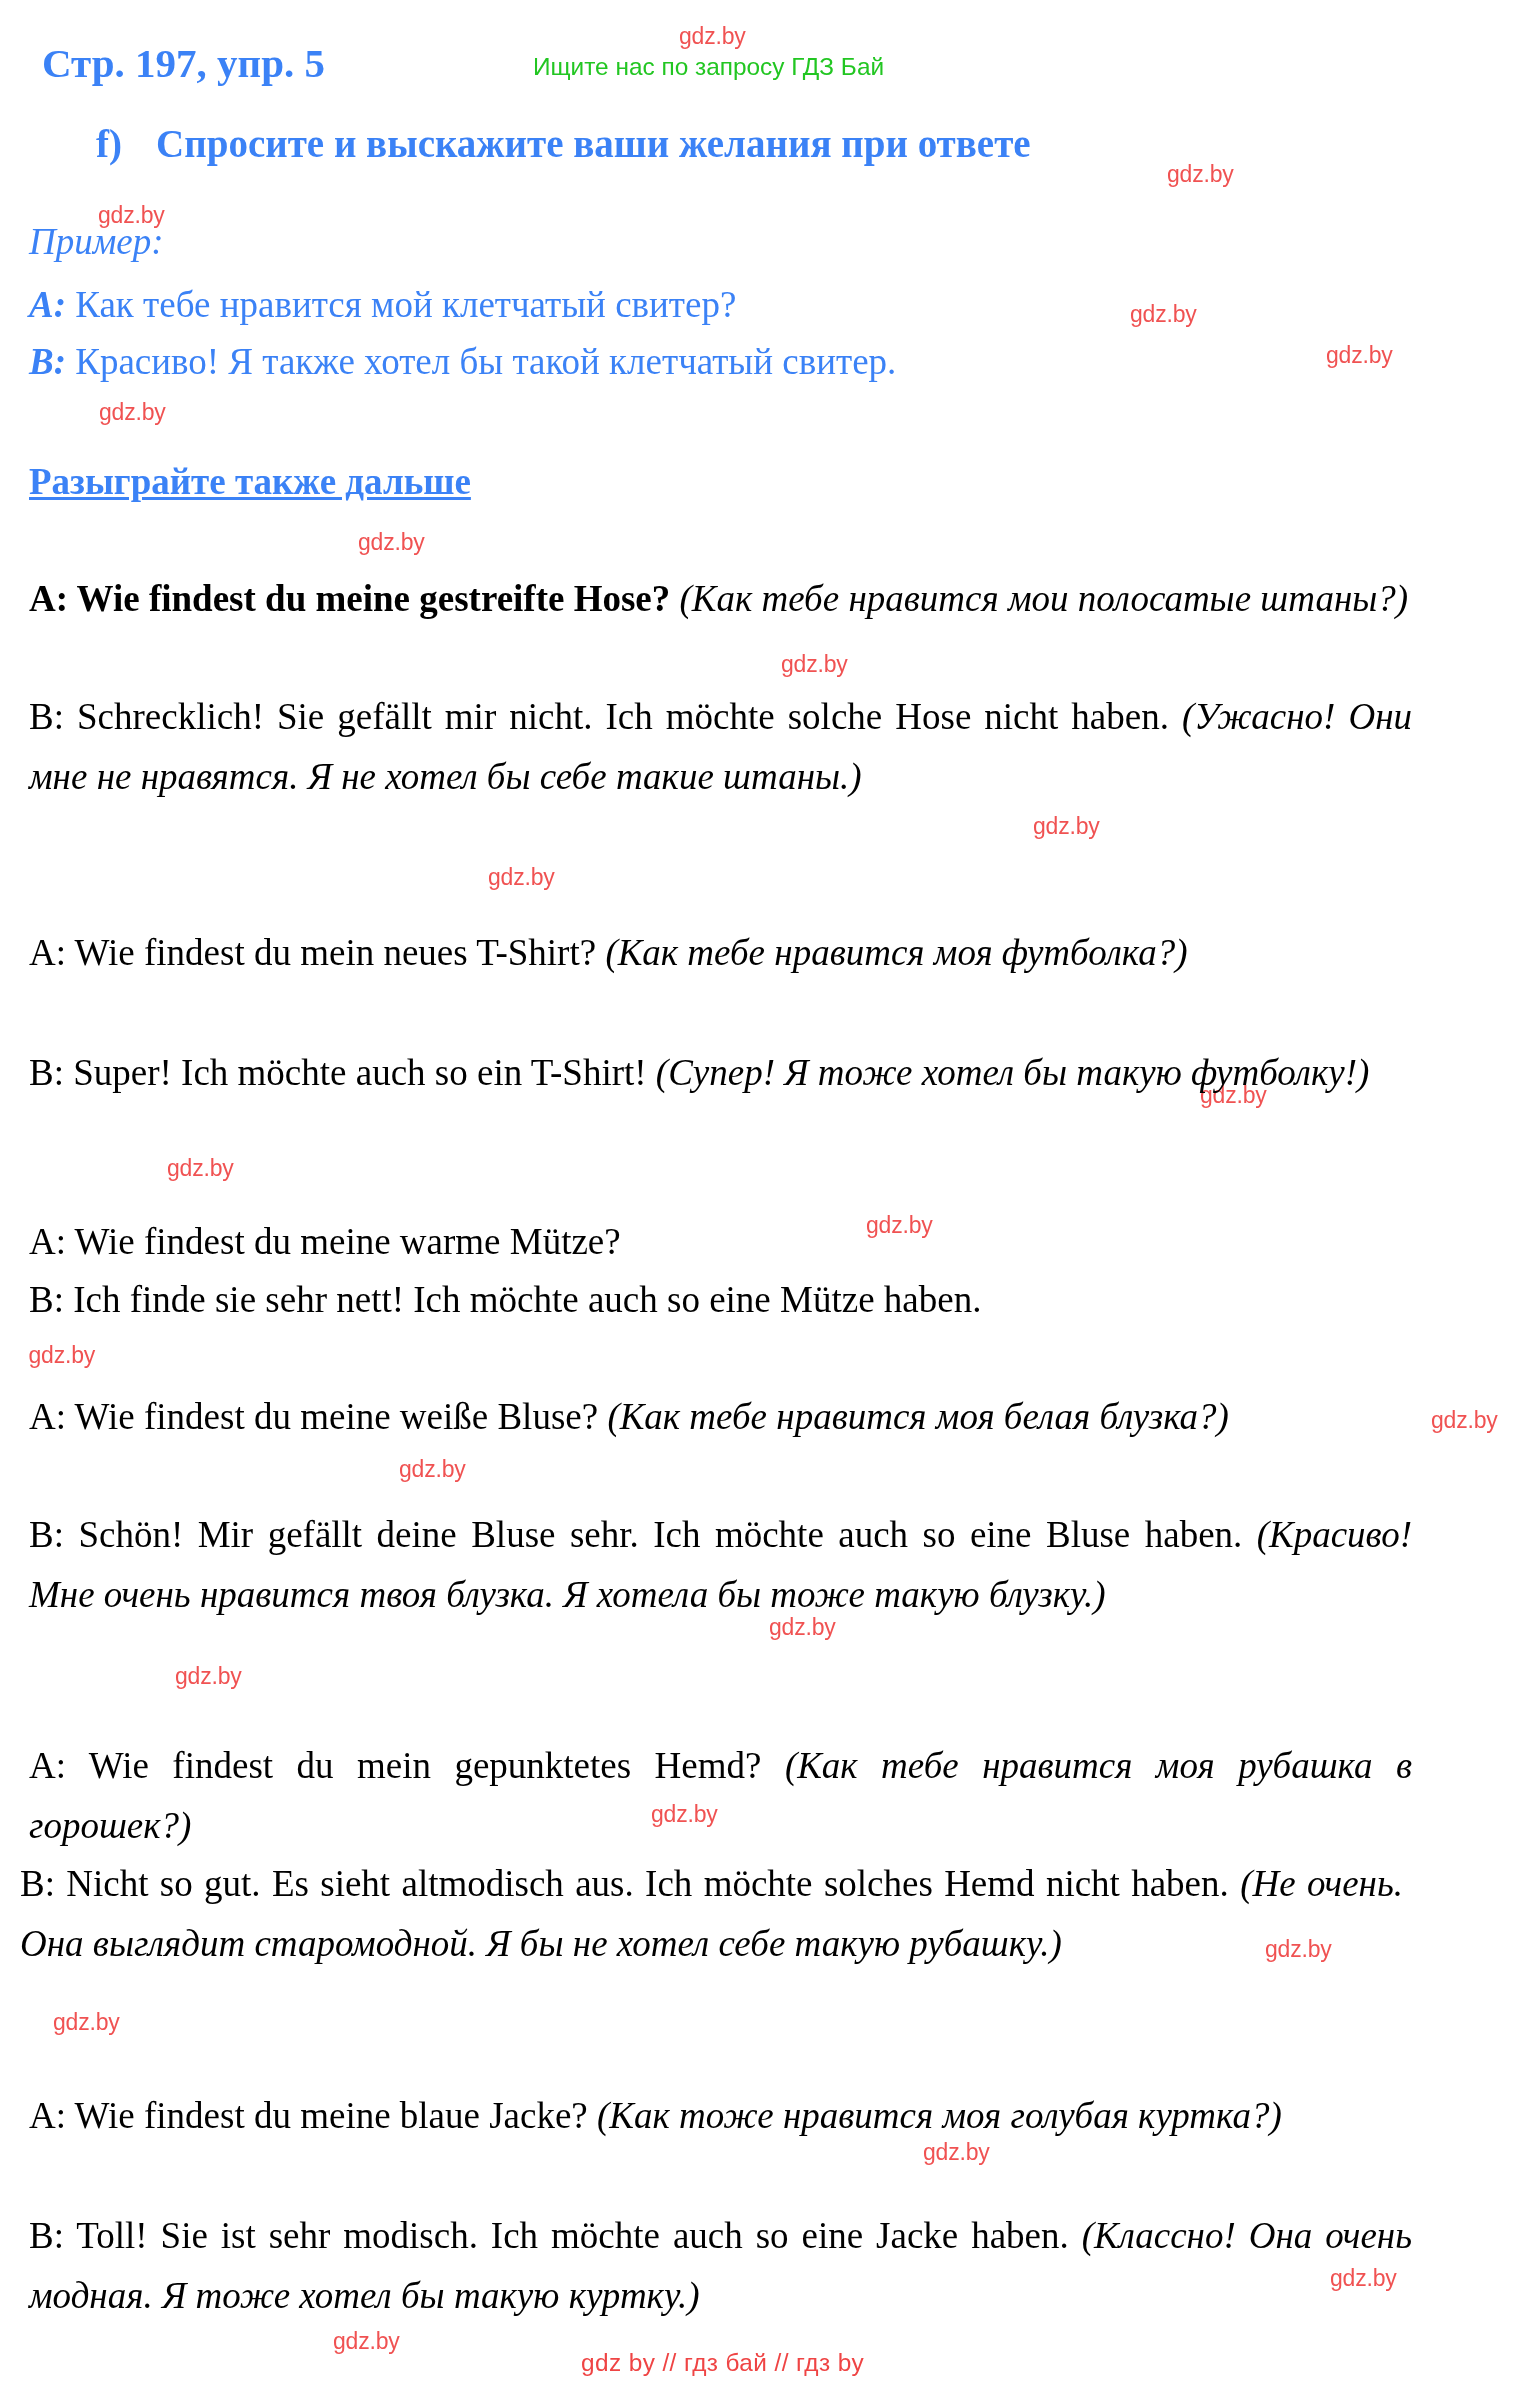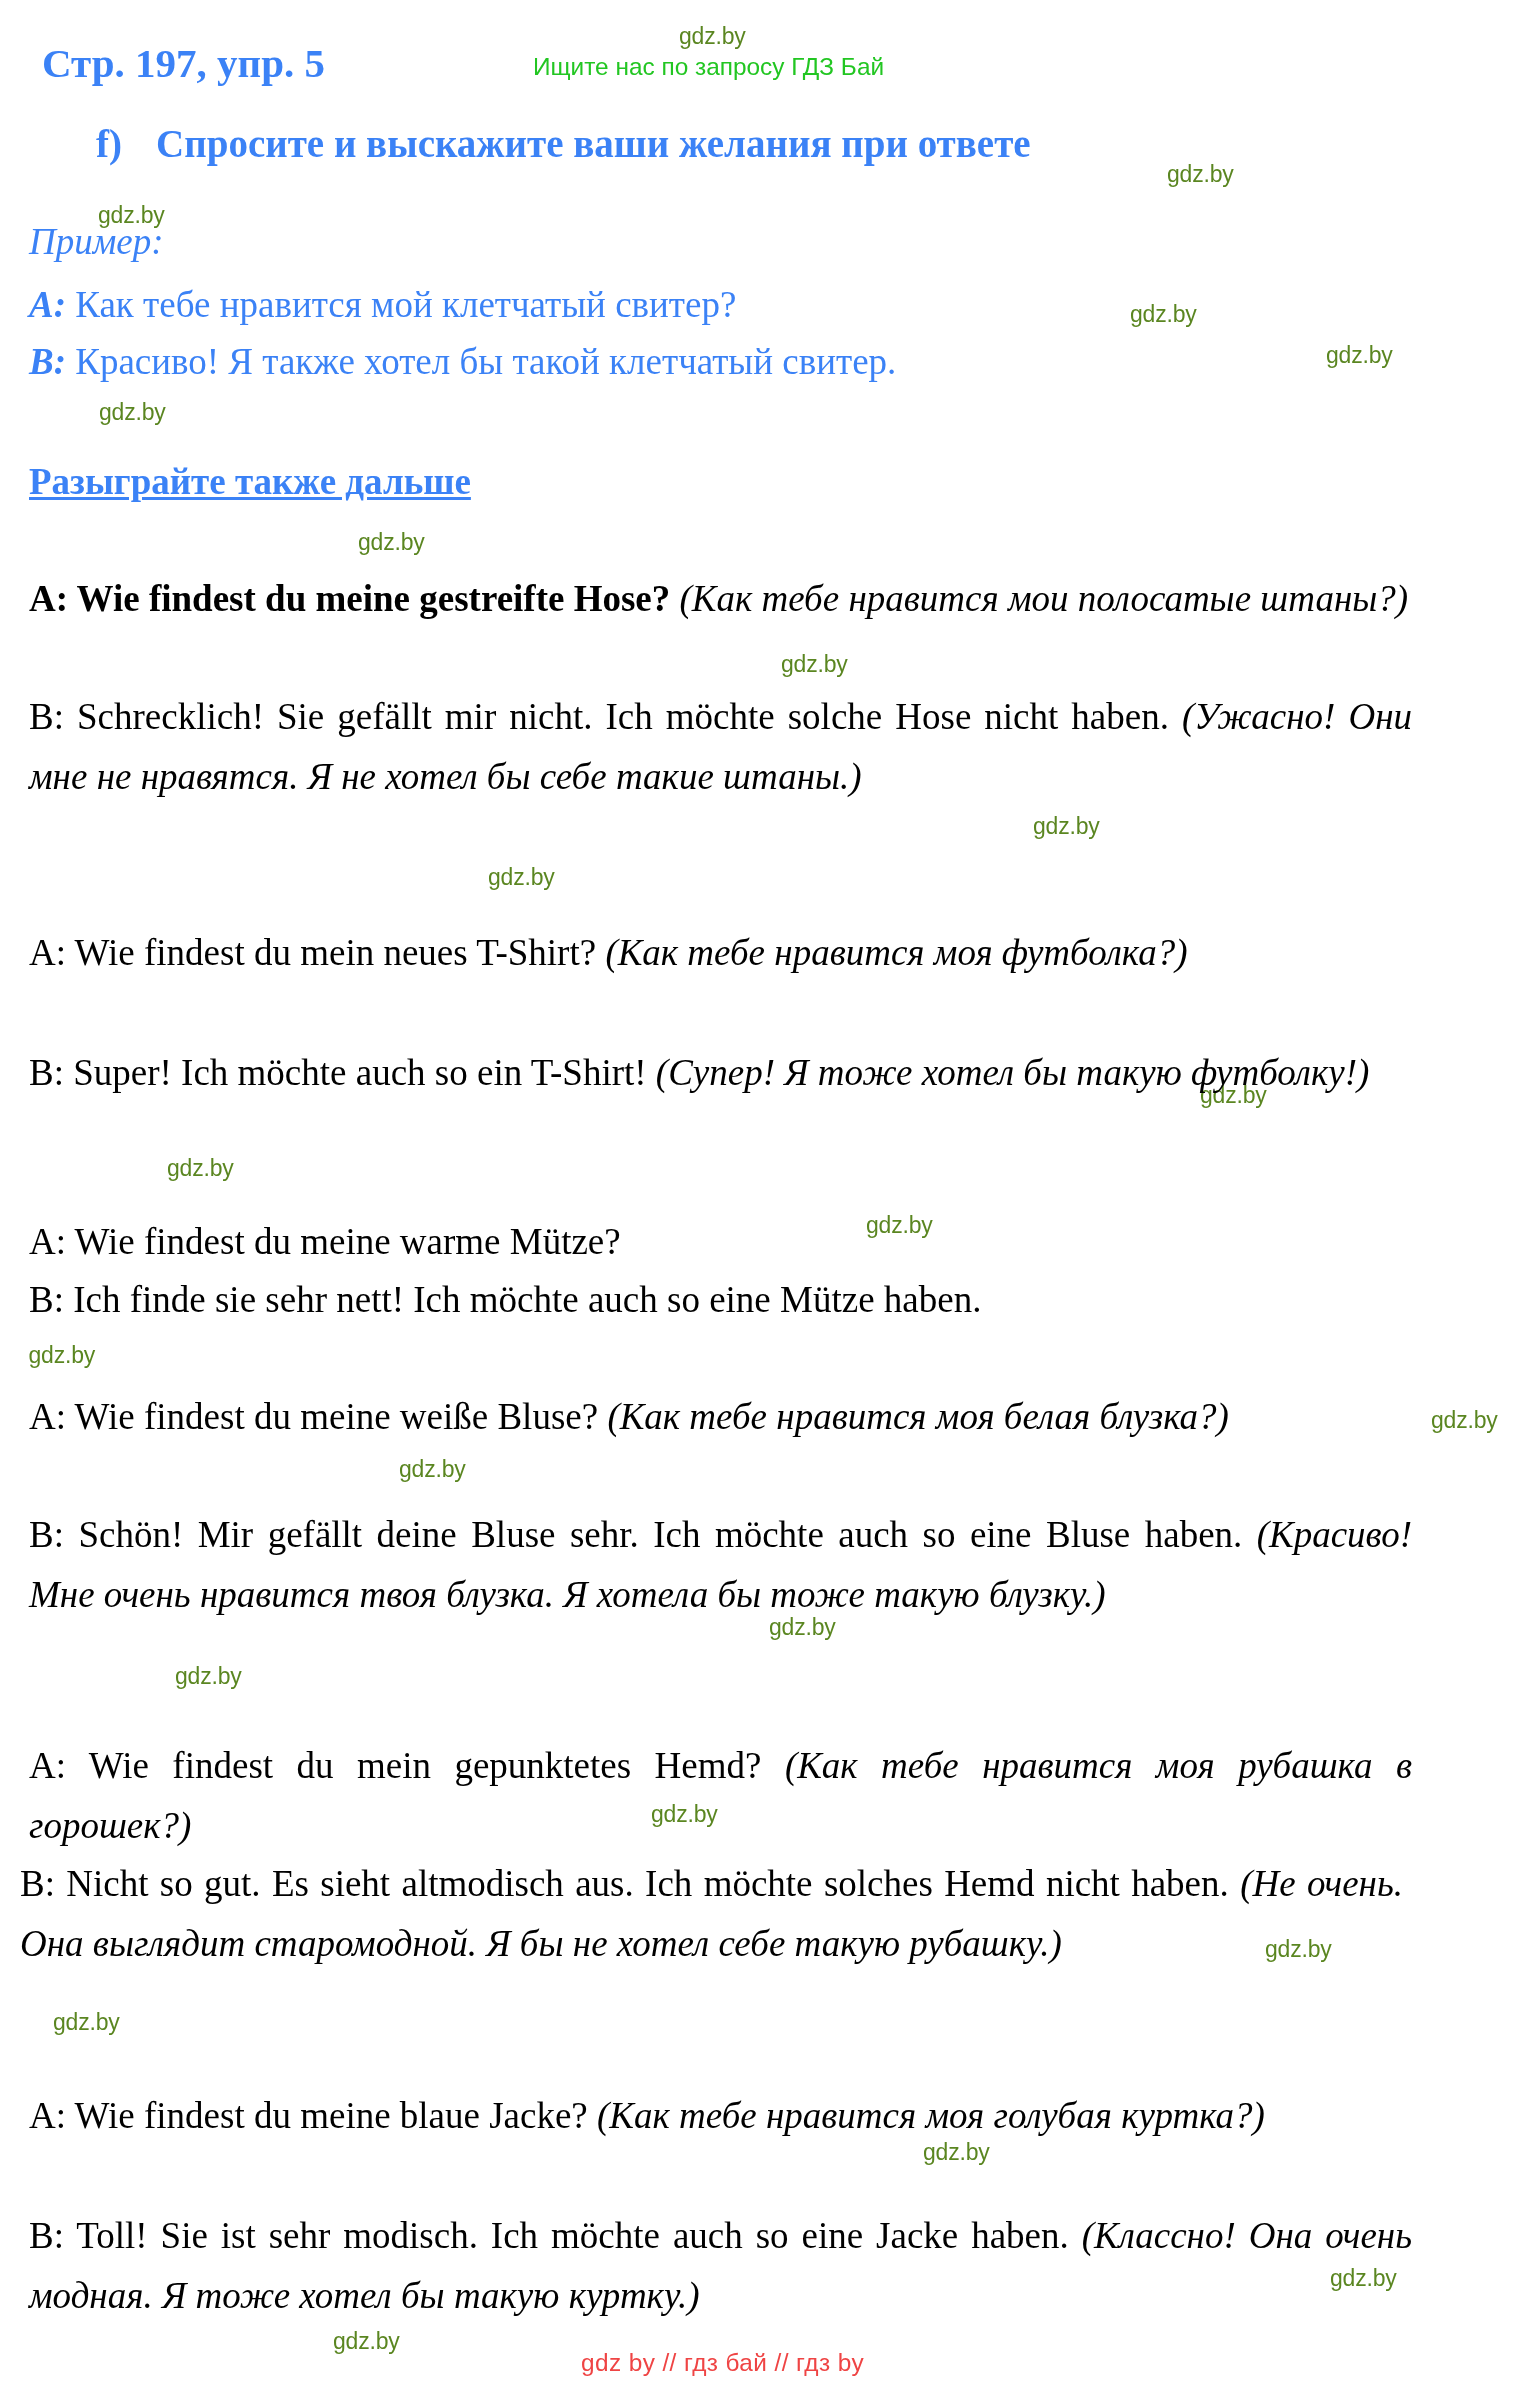--- a/index.html
+++ b/index.html
@@ -17,21 +17,21 @@
     height: 2389px;
     background: #ffffff;
     overflow: hidden;
   }
 
   
   .wm {
     position: absolute;
     font-family: "Liberation Sans", "DejaVu Sans", sans-serif;
     font-size: 23px;
-    color: #4d7c0f;
+    color: #ef4444;
     white-space: nowrap;
     letter-spacing: -0.2px;
     opacity: 0.92;
   }
   .wm-top {
     position: absolute;
     font-family: "Liberation Sans", "DejaVu Sans", sans-serif;
     font-size: 24.4px;
     color: #22c622;
     white-space: nowrap;
@@ -191,21 +191,21 @@
       <span>A: Wie findest du mein gepunktetes Hemd?</span>
       <i class="ru">(Как тебе нравится моя рубашка в горошек?)</i>
     </div>
     <div class="block" style="left:20px; top:1854px; width:1383px;">
       <span>B: Nicht so gut. Es sieht altmodisch aus. Ich möchte solches Hemd nicht haben.</span>
       <i class="ru">(Не очень. Она выглядит старомодной. Я бы не хотел себе такую рубашку.)</i>
     </div>
 
     <div class="block" style="left:29px; top:2086px; width:1383px;">
       <span>A: Wie findest du meine blaue Jacke?</span>
-      <i class="ru">(Как тебе нравится моя голубая куртка?)</i>
+      <i class="ru">(Как тоже нравится моя голубая куртка?)</i>
     </div>
     <div class="block" style="left:29px; top:2206px; width:1383px;">
       <span>B: Toll! Sie ist sehr modisch. Ich möchte auch so eine Jacke haben.</span>
       <i class="ru">(Классно! Она очень модная. Я тоже хотел бы такую куртку.)</i>
     </div>
 
   </div>
 
   <div class="wm-foot" style="left:581px; top:2349px;">gdz by  //  гдз бай  //  гдз by</div>
 

